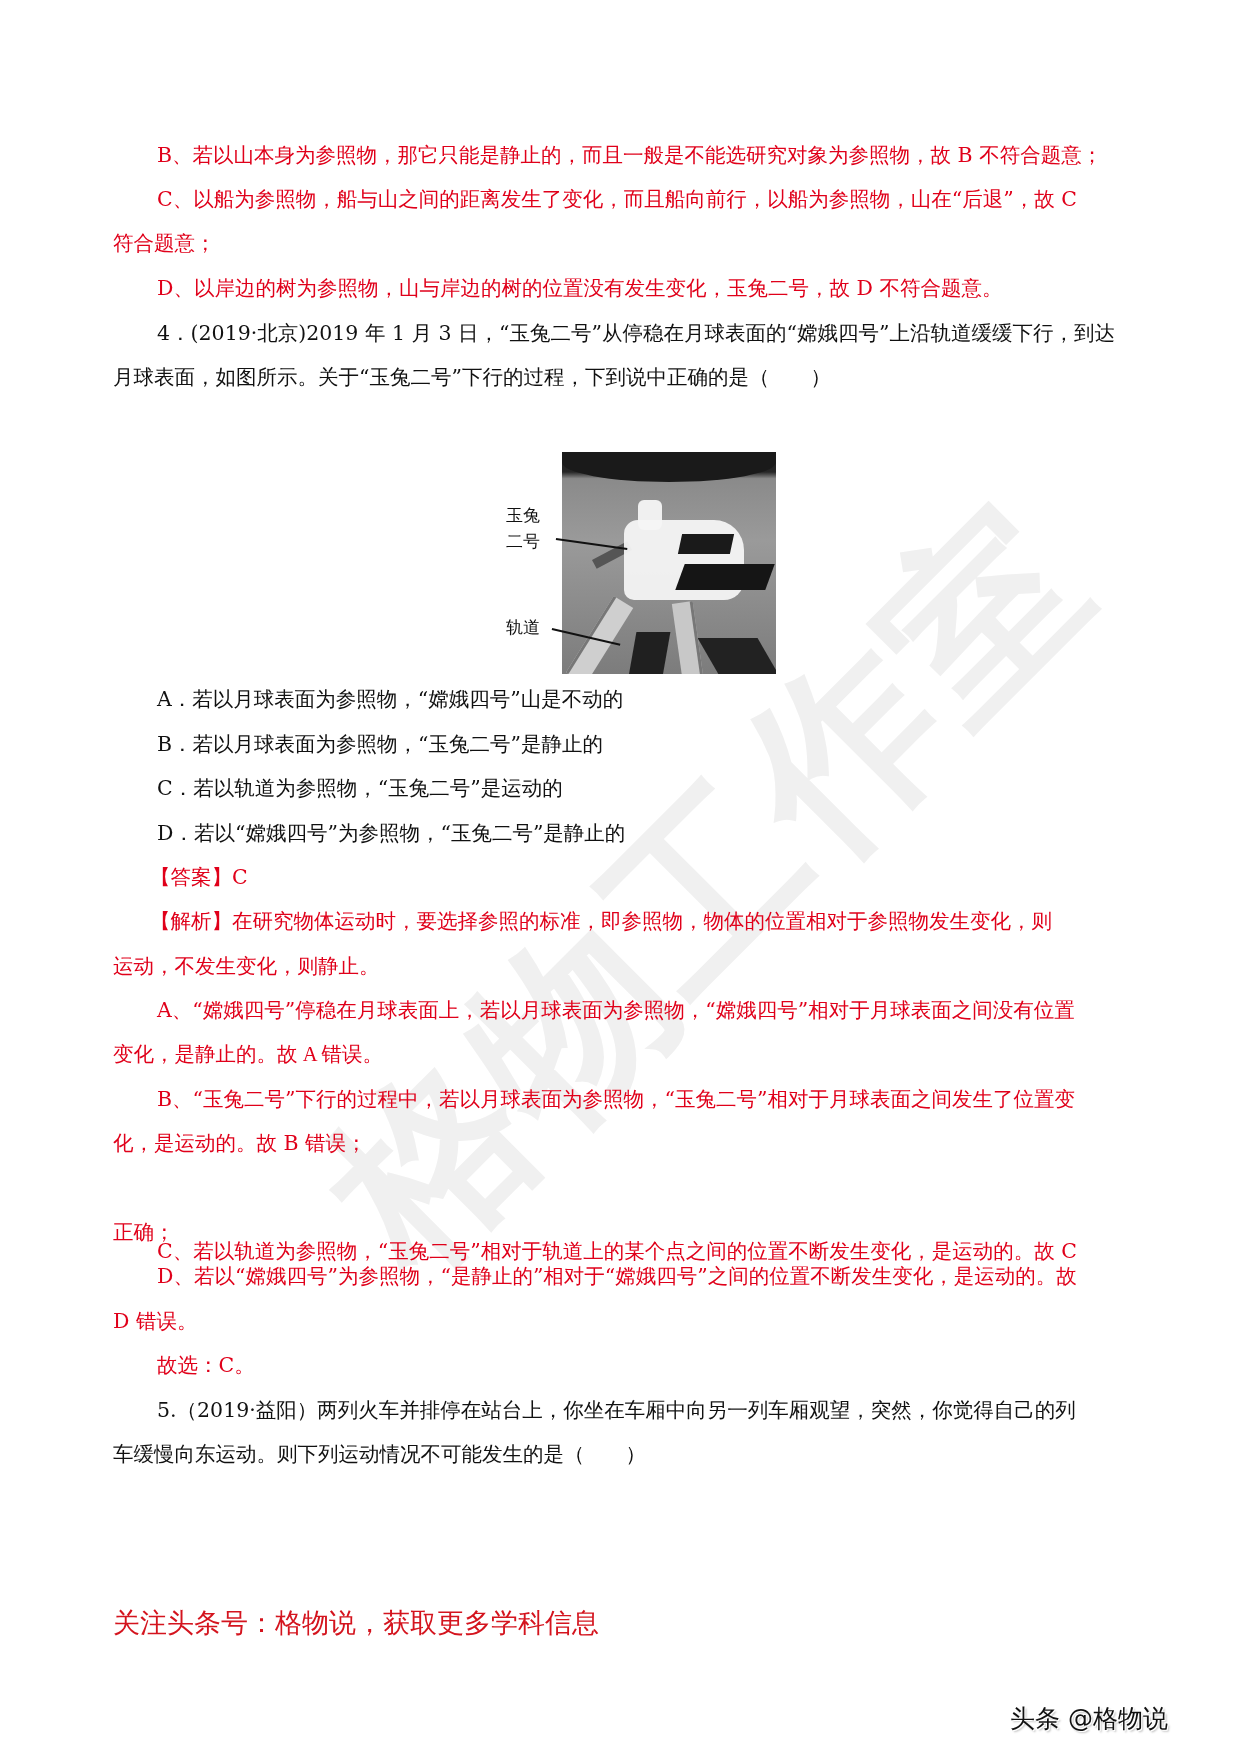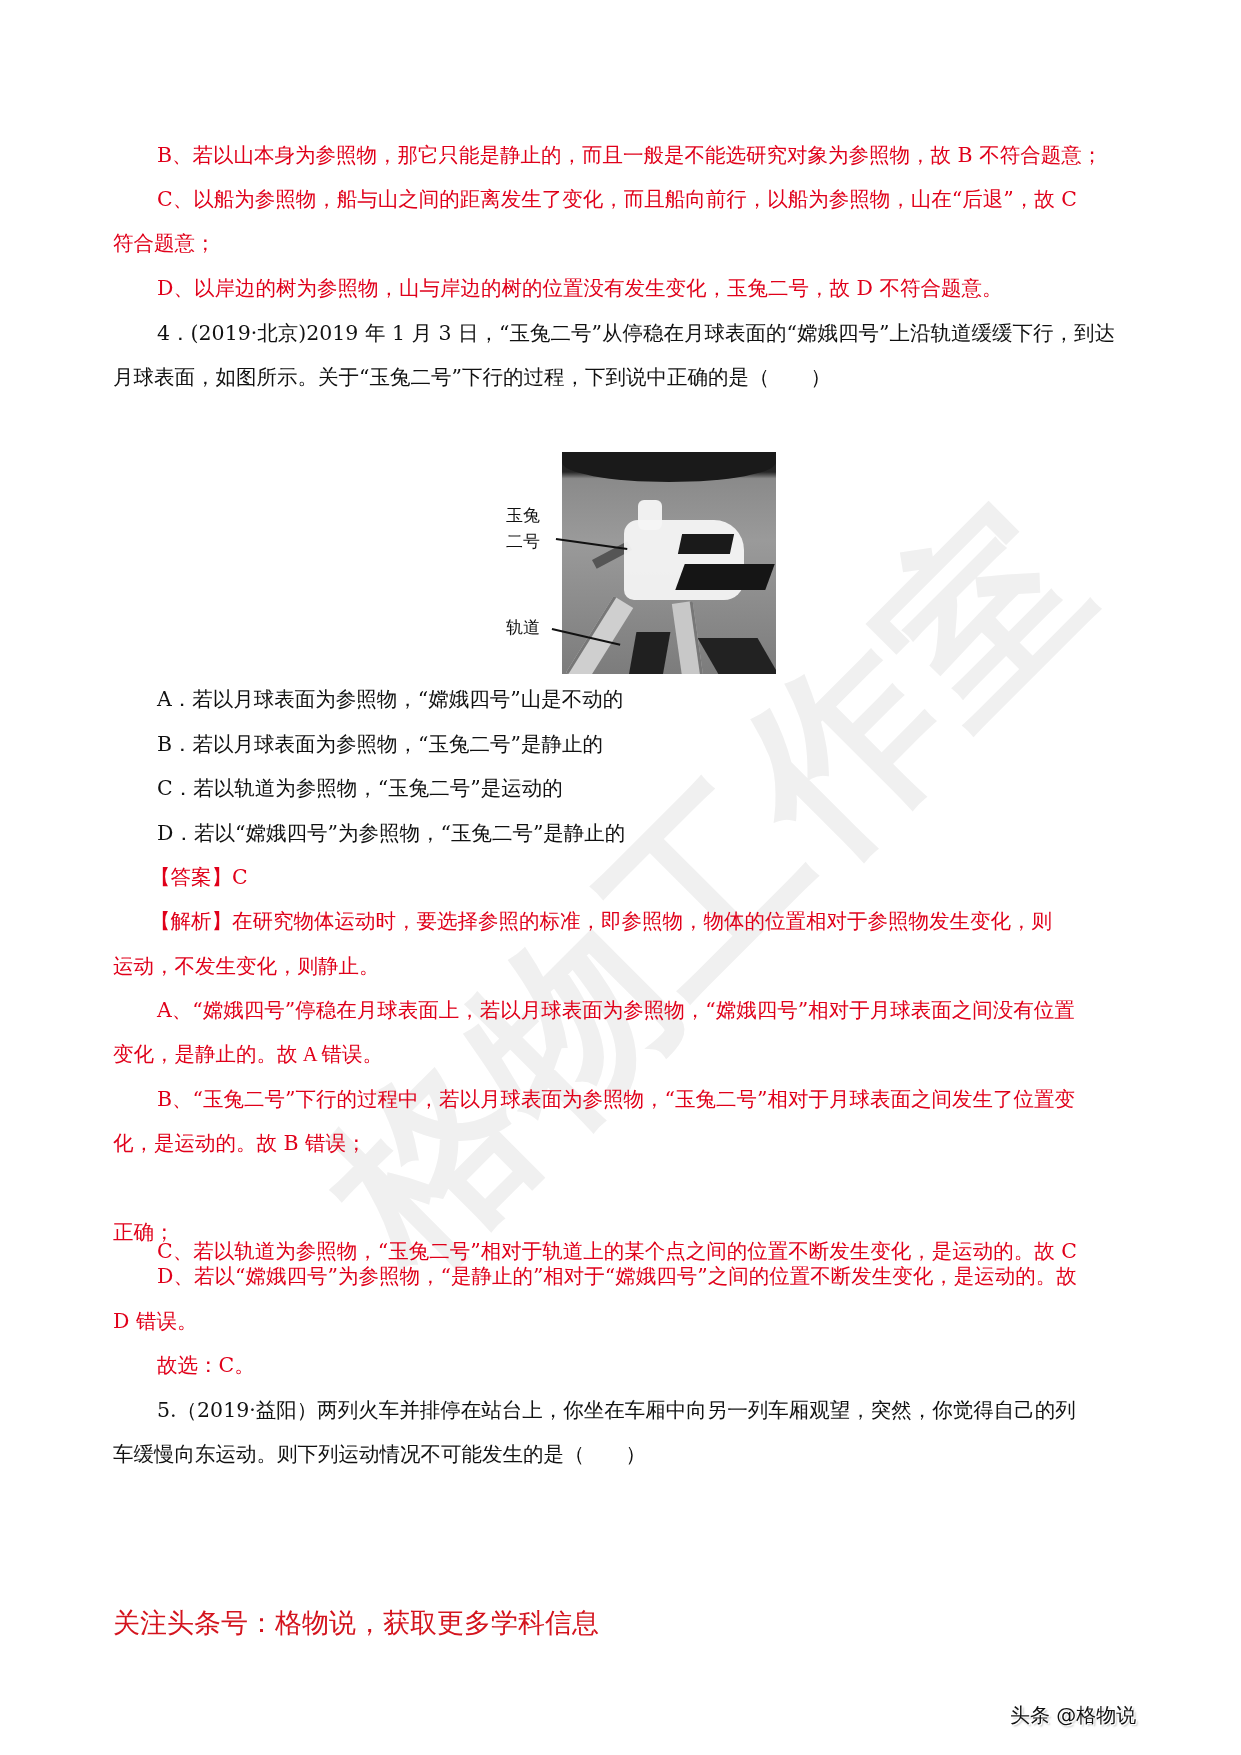--- a/index.html
+++ b/index.html
@@ -29,21 +29,21 @@
             transform:rotate(32deg); transform-origin:top; border-left:3px solid #777; }
   .rail-r { position:absolute; left:116px; top:150px; width:18px; height:90px; background:#c8c8c8;
             transform:rotate(-8deg); border-right:3px solid #777; }
   .dark-l { position:absolute; left:70px; top:180px; width:34px; height:50px; background:#202020; transform:skewX(-10deg); }
   .dark-r { position:absolute; left:150px; top:186px; width:60px; height:50px; background:#222; transform:skewX(30deg); }
   .fig-label { position:absolute; font-family:"DejaVu Sans","Liberation Sans",sans-serif; font-size:17px;
                line-height:26px; color:#111; z-index:2; }
   .leader { position:absolute; height:1.5px; background:#111; transform-origin:left center; z-index:2; }
   .footer-promo { position:absolute; left:113px; top:1605px; font-size:27px; color:#d4141e; z-index:1;
                   font-family:"DejaVu Sans","Liberation Sans",sans-serif; }
-  .brand-tag { position:absolute; left:1010px; top:1702px; font-size:20px; color:#111; z-index:1;
+  .brand-tag { position:absolute; left:1010px; top:1702px; font-size:25px; color:#111; z-index:1;
                font-family:"DejaVu Sans","Liberation Sans",sans-serif;
                text-shadow:1px 1px 0 #fff, -1px -1px 0 #fff, 2px 2px 2px rgba(0,0,0,.25); }
 </style>
 </head>
 <body>
 
 <div class="page">
 
   <div class="watermark">格物工作室</div>
 

